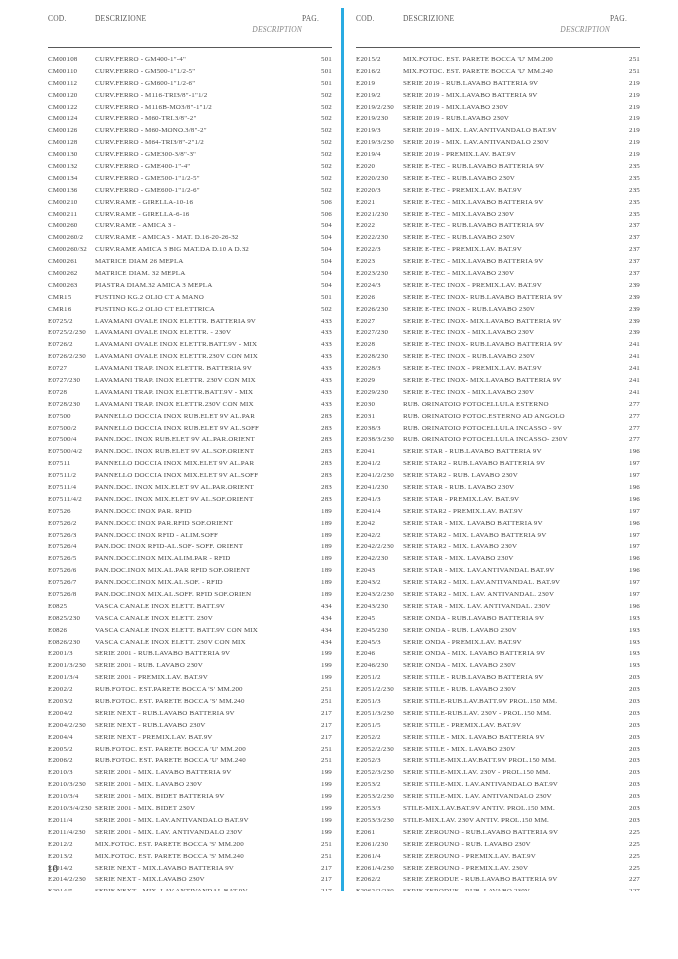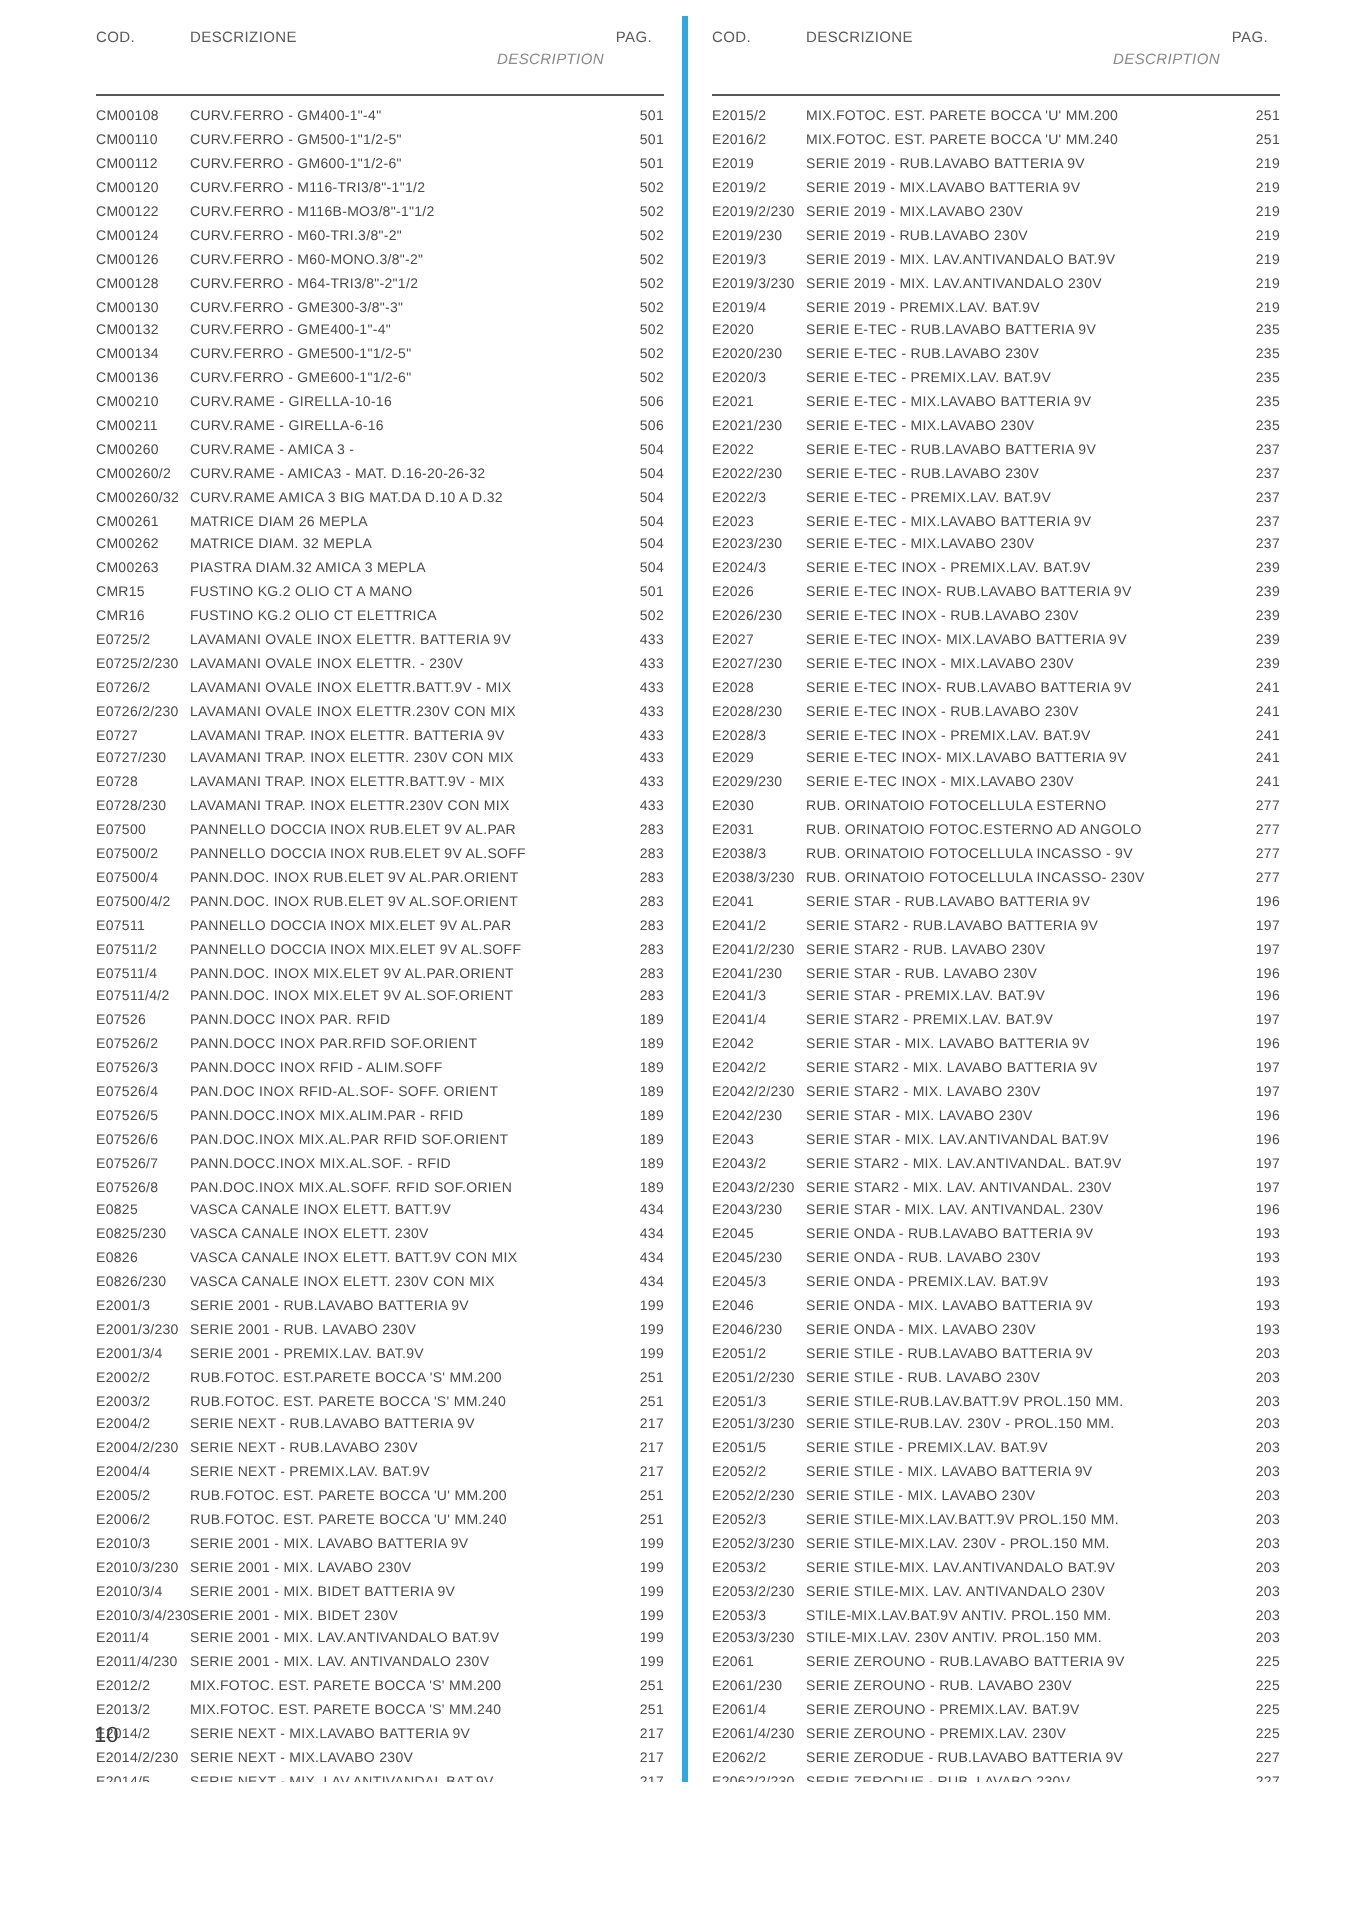--- a/index.html
+++ b/index.html
@@ -1,36 +1,36 @@
 <!DOCTYPE html>
 <html><head>
 <meta charset="utf-8">
 <style>
   * { margin:0; padding:0; box-sizing:border-box; }
   html,body { background:#ffffff; }
   .page {
     position:relative;
     width:678px; height:891px;
     background:#ffffff;
-    font-family:Liberation Sans, sans-serif;
+    font-family:Liberation Serif, serif;
     overflow:hidden;
   }
   .col { position:absolute; top:14px; width:284px; }
   .col-left  { left:48px; }
   .col-right { left:356px; }
   .divider {
     position:absolute;
     left:341px; top:8px;
     width:3px; height:914px;
   }
   .col-header { display:flex; font-size:7.5px; color:#5a5a5a; letter-spacing:.2px; }
   .h-cod  { width:47px; }
   .h-desc { flex:1; }
   .h-desc .it { display:block; font-style:italic; color:#8a8a8a; margin-top:2px;text-align:right; }
-  .h-pag  { width:30px; text-align:center; }
+  .h-pag  { width:30px; text-align:left; }
   .rule {
     border:none;
     border-top:1.4px solid #595959;
     margin-top:13px;
   }
   .rows { padding-top:5px; }
   .row {
     display:flex; align-items:center;
     height:11.9px;
     font-size:7px; color:#4b4b4b; letter-spacing:.15px;

